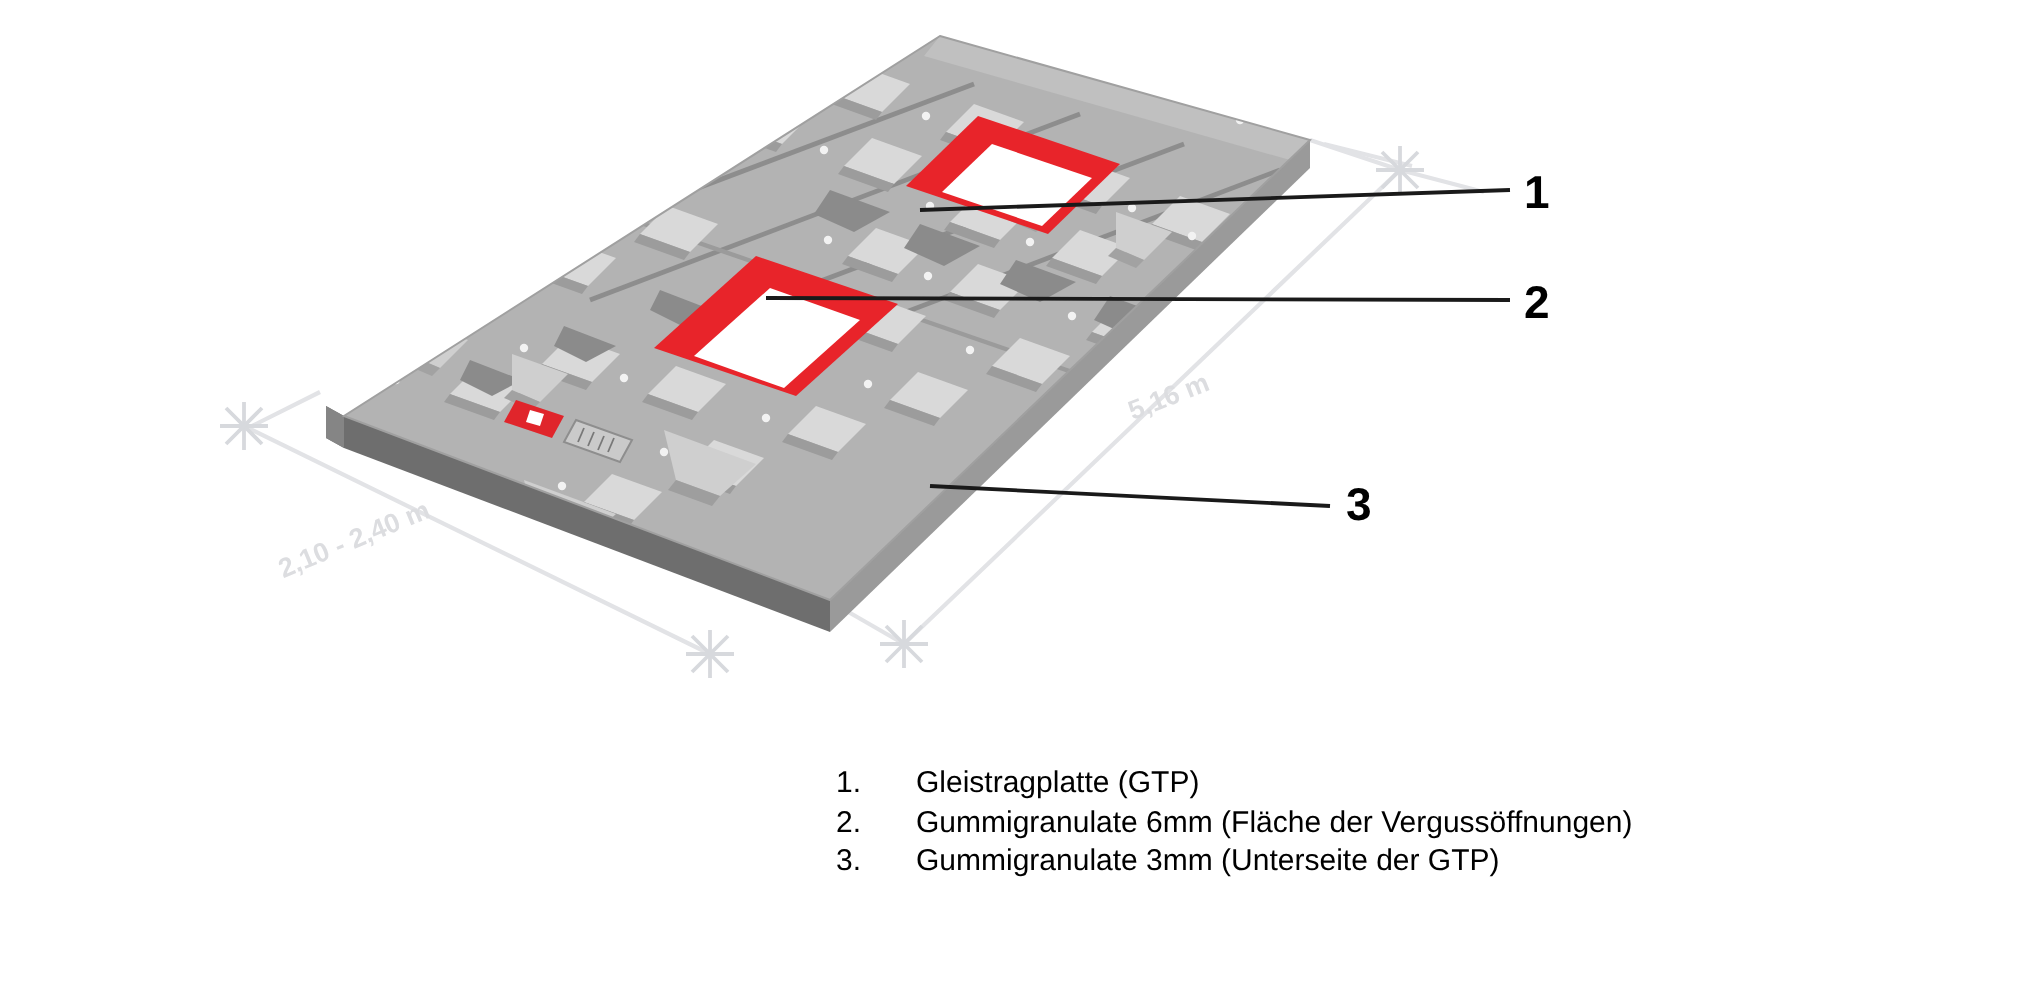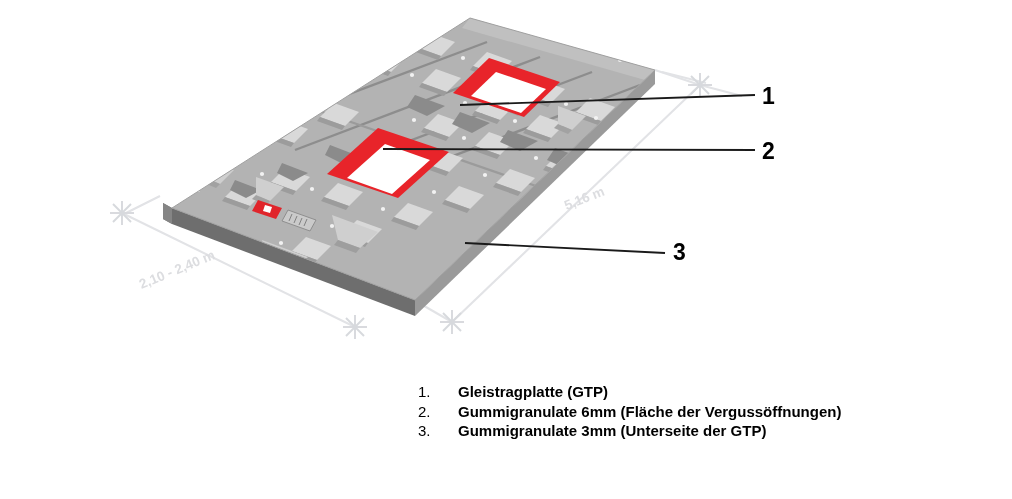--- a/index.html
+++ b/index.html
@@ -10,21 +10,21 @@
   }
   #stage{position:absolute;left:0;top:0;width:1012px;height:499px;}
   svg#scene{position:absolute;left:0;top:0;width:1012px;height:499px;display:block;}
 
   .legend{
     position:absolute;left:418px;top:382px;width:560px;
     font-size:15px;color:#000;line-height:19.5px;
   }
   .legend-row{display:flex;align-items:flex-start;height:19.5px;}
   .legend-num{width:40px;flex:0 0 40px;text-align:left;}
-  .legend-txt{flex:1 1 auto;white-space:nowrap;font-weight:bold;}
+  .legend-txt{flex:1 1 auto;white-space:nowrap;}
 
   .callout{
     position:absolute;font-size:23px;font-weight:bold;color:#000;
     line-height:1;
   }
   #callout-1{left:762px;top:85px;}
   #callout-2{left:762px;top:140px;}
   #callout-3{left:673px;top:241px;}
 
   .dimtext{

